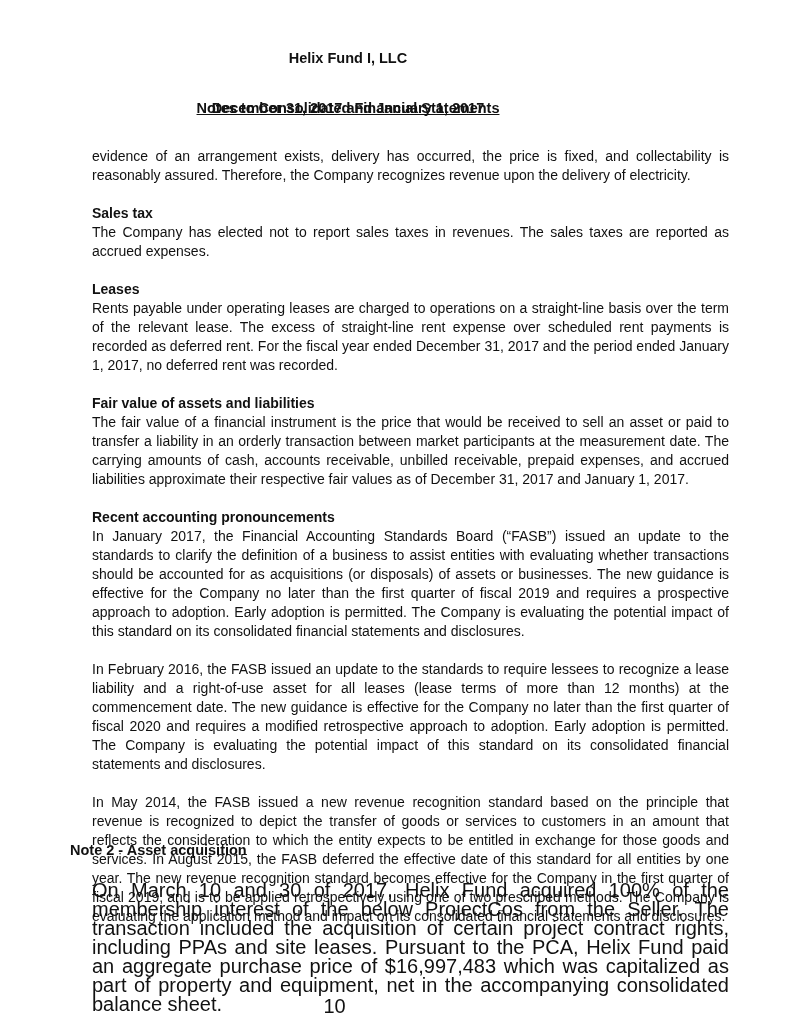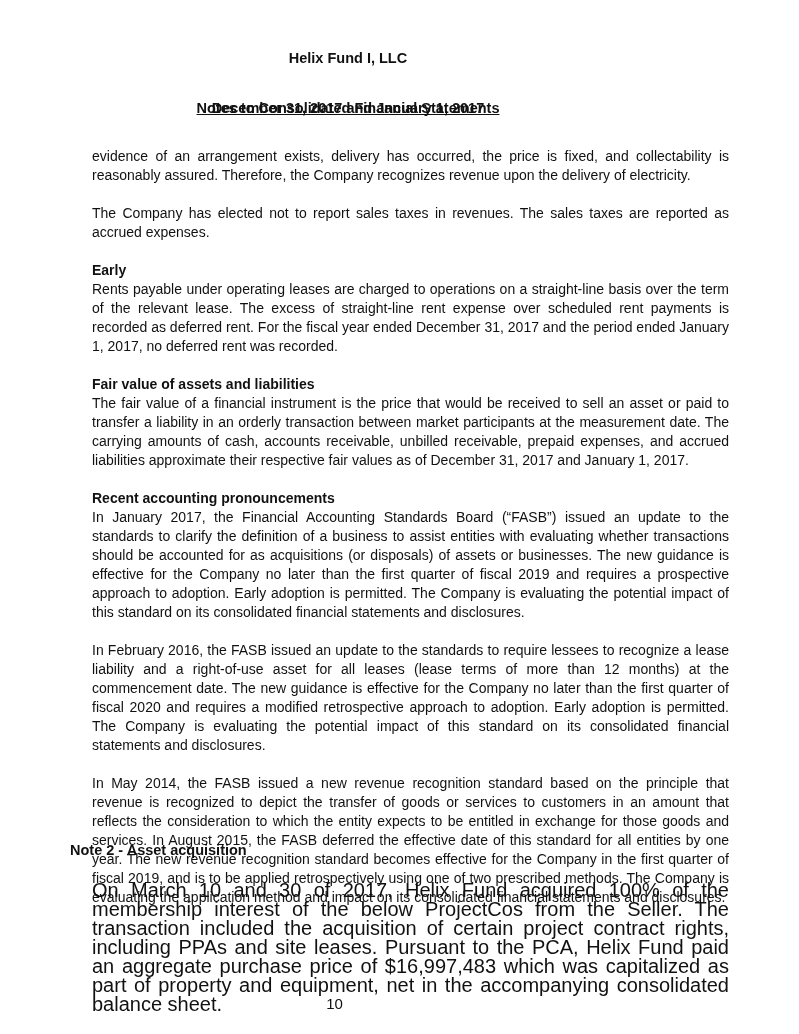--- a/index.html
+++ b/index.html
@@ -62,39 +62,40 @@
       font-size: 20px;
       line-height: 19px;
       text-align: justify;
     }
     .page-number {
       position: absolute;
       left: 0;
       width: 669px;
       top: 995px;
       text-align: center;
-      font-size: 15px;
+      font-size: 20px;
     }
   </style>
 </head>
 <body>
 
 <div class="header h-company">Helix Fund I, LLC</div>
 <div class="header h-title">Notes to Consolidated Financial Statements</div>
 <div class="header h-date">December 31, 2017 and January 1, 2017</div>
 
 <div class="content">
   <p class="para">evidence of an arrangement exists, delivery has occurred, the price is fixed, and collectability is reasonably assured. Therefore, the Company recognizes revenue upon the delivery of electricity.</p>
 
   <div class="section">
+    <p class="section-heading">Sales tax</p>
     <p class="para">The Company has elected not to report sales taxes in revenues. The sales taxes are reported as accrued expenses.</p>
   </div>
 
   <div class="section">
-    <p class="section-heading">Early</p>
+    <p class="section-heading">Leases</p>
     <p class="para">Rents payable under operating leases are charged to operations on a straight-line basis over the term of the relevant lease. The excess of straight-line rent expense over scheduled rent payments is recorded as deferred rent. For the fiscal year ended December 31, 2017 and the period ended January 1, 2017, no deferred rent was recorded.</p>
   </div>
 
   <div class="section">
     <p class="section-heading">Fair value of assets and liabilities</p>
     <p class="para">The fair value of a financial instrument is the price that would be received to sell an asset or paid to transfer a liability in an orderly transaction between market participants at the measurement date. The carrying amounts of cash, accounts receivable, unbilled receivable, prepaid expenses, and accrued liabilities approximate their respective fair values as of December 31, 2017 and January 1, 2017.</p>
   </div>
 
   <div class="section">
     <p class="section-heading">Recent accounting pronouncements</p>

